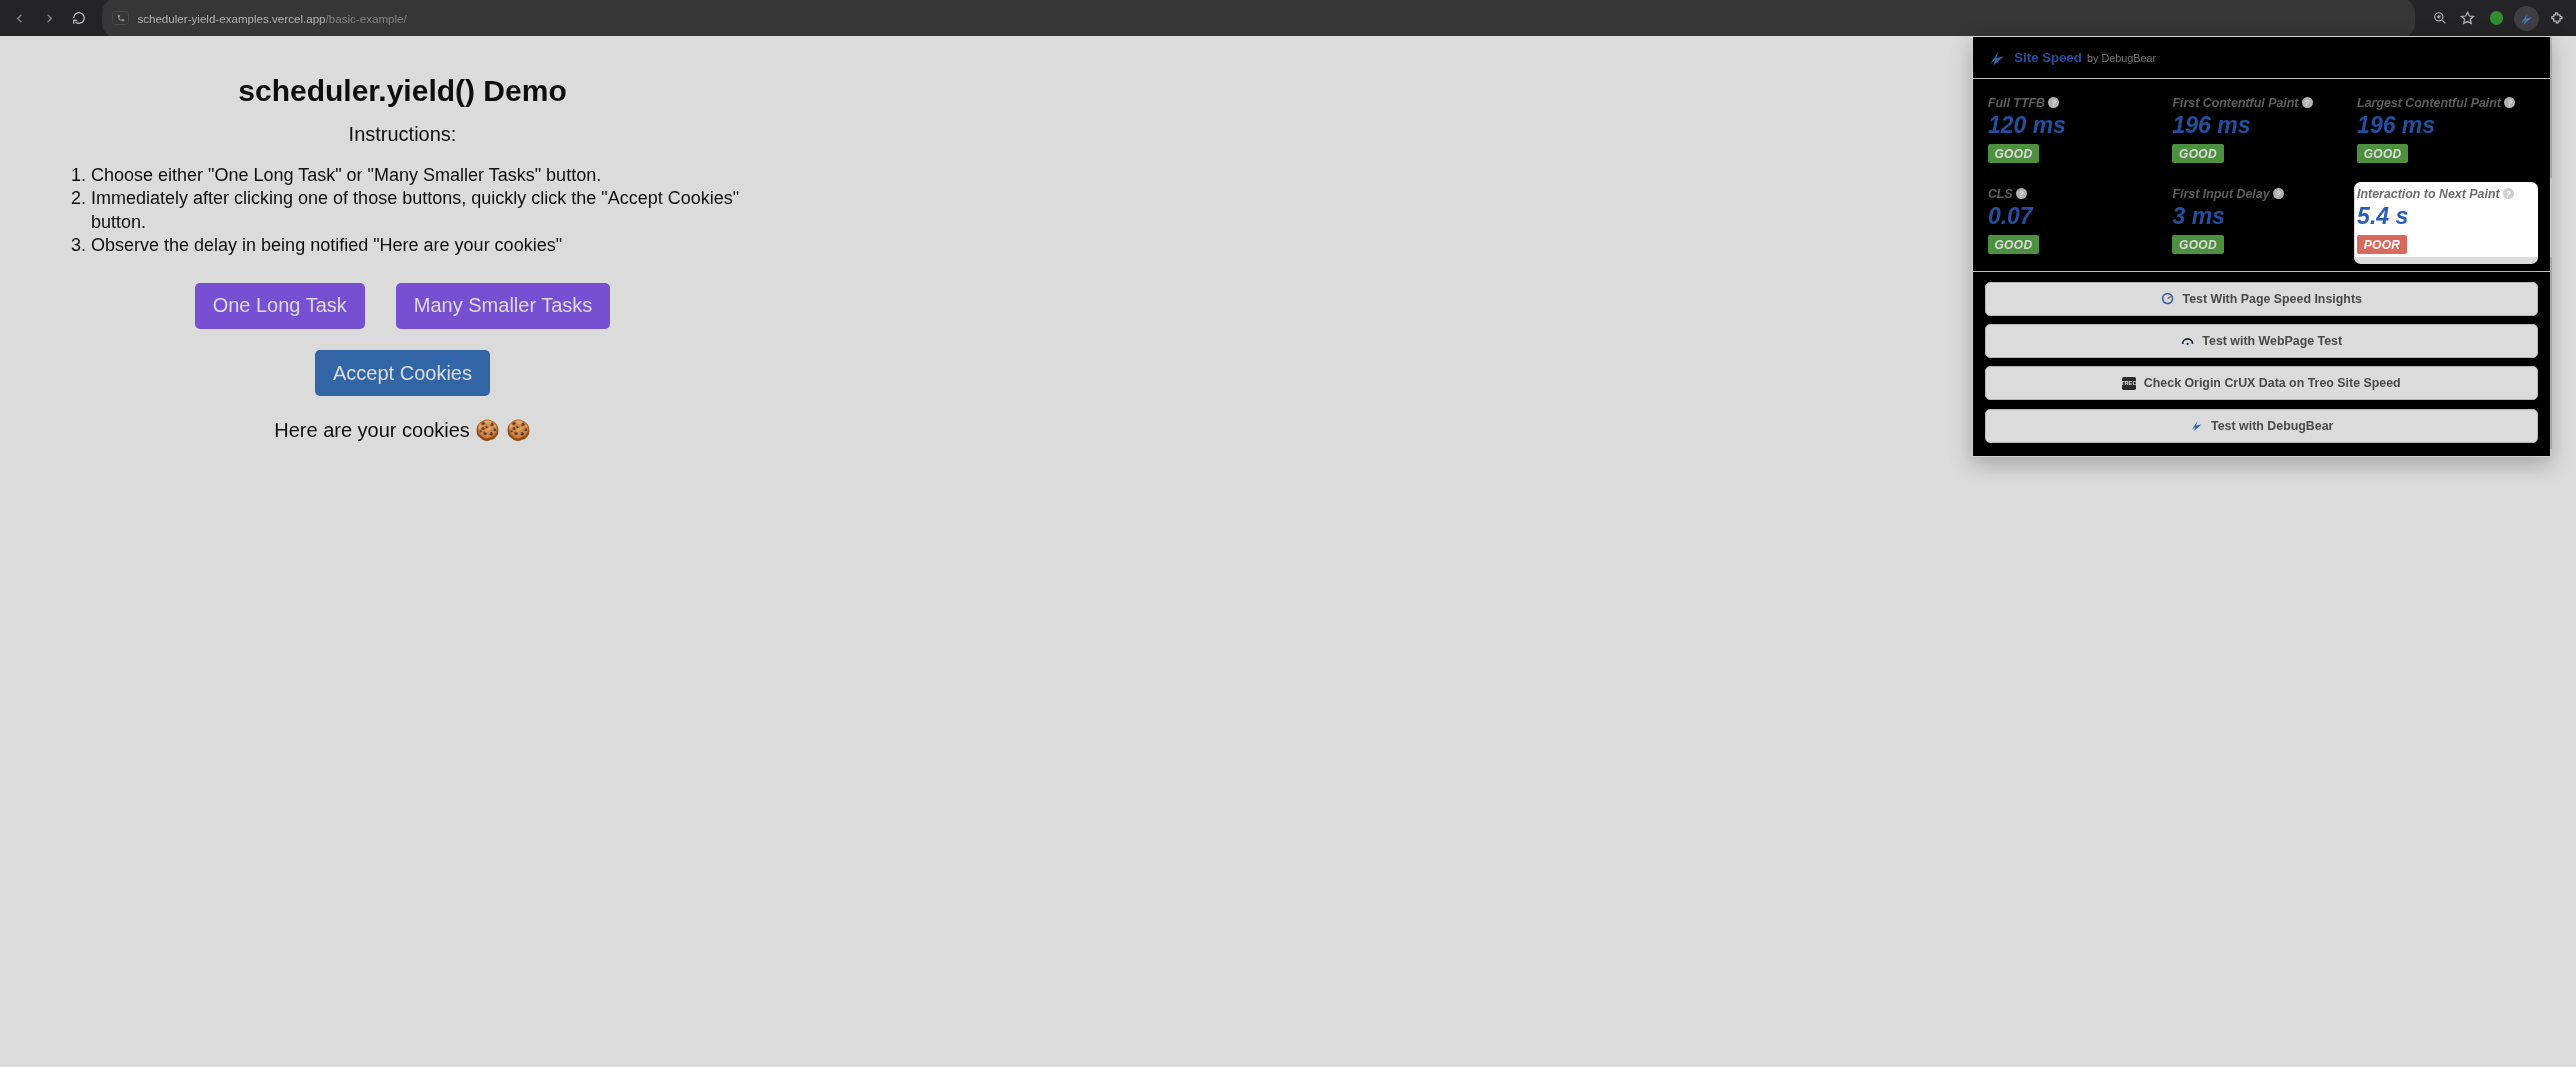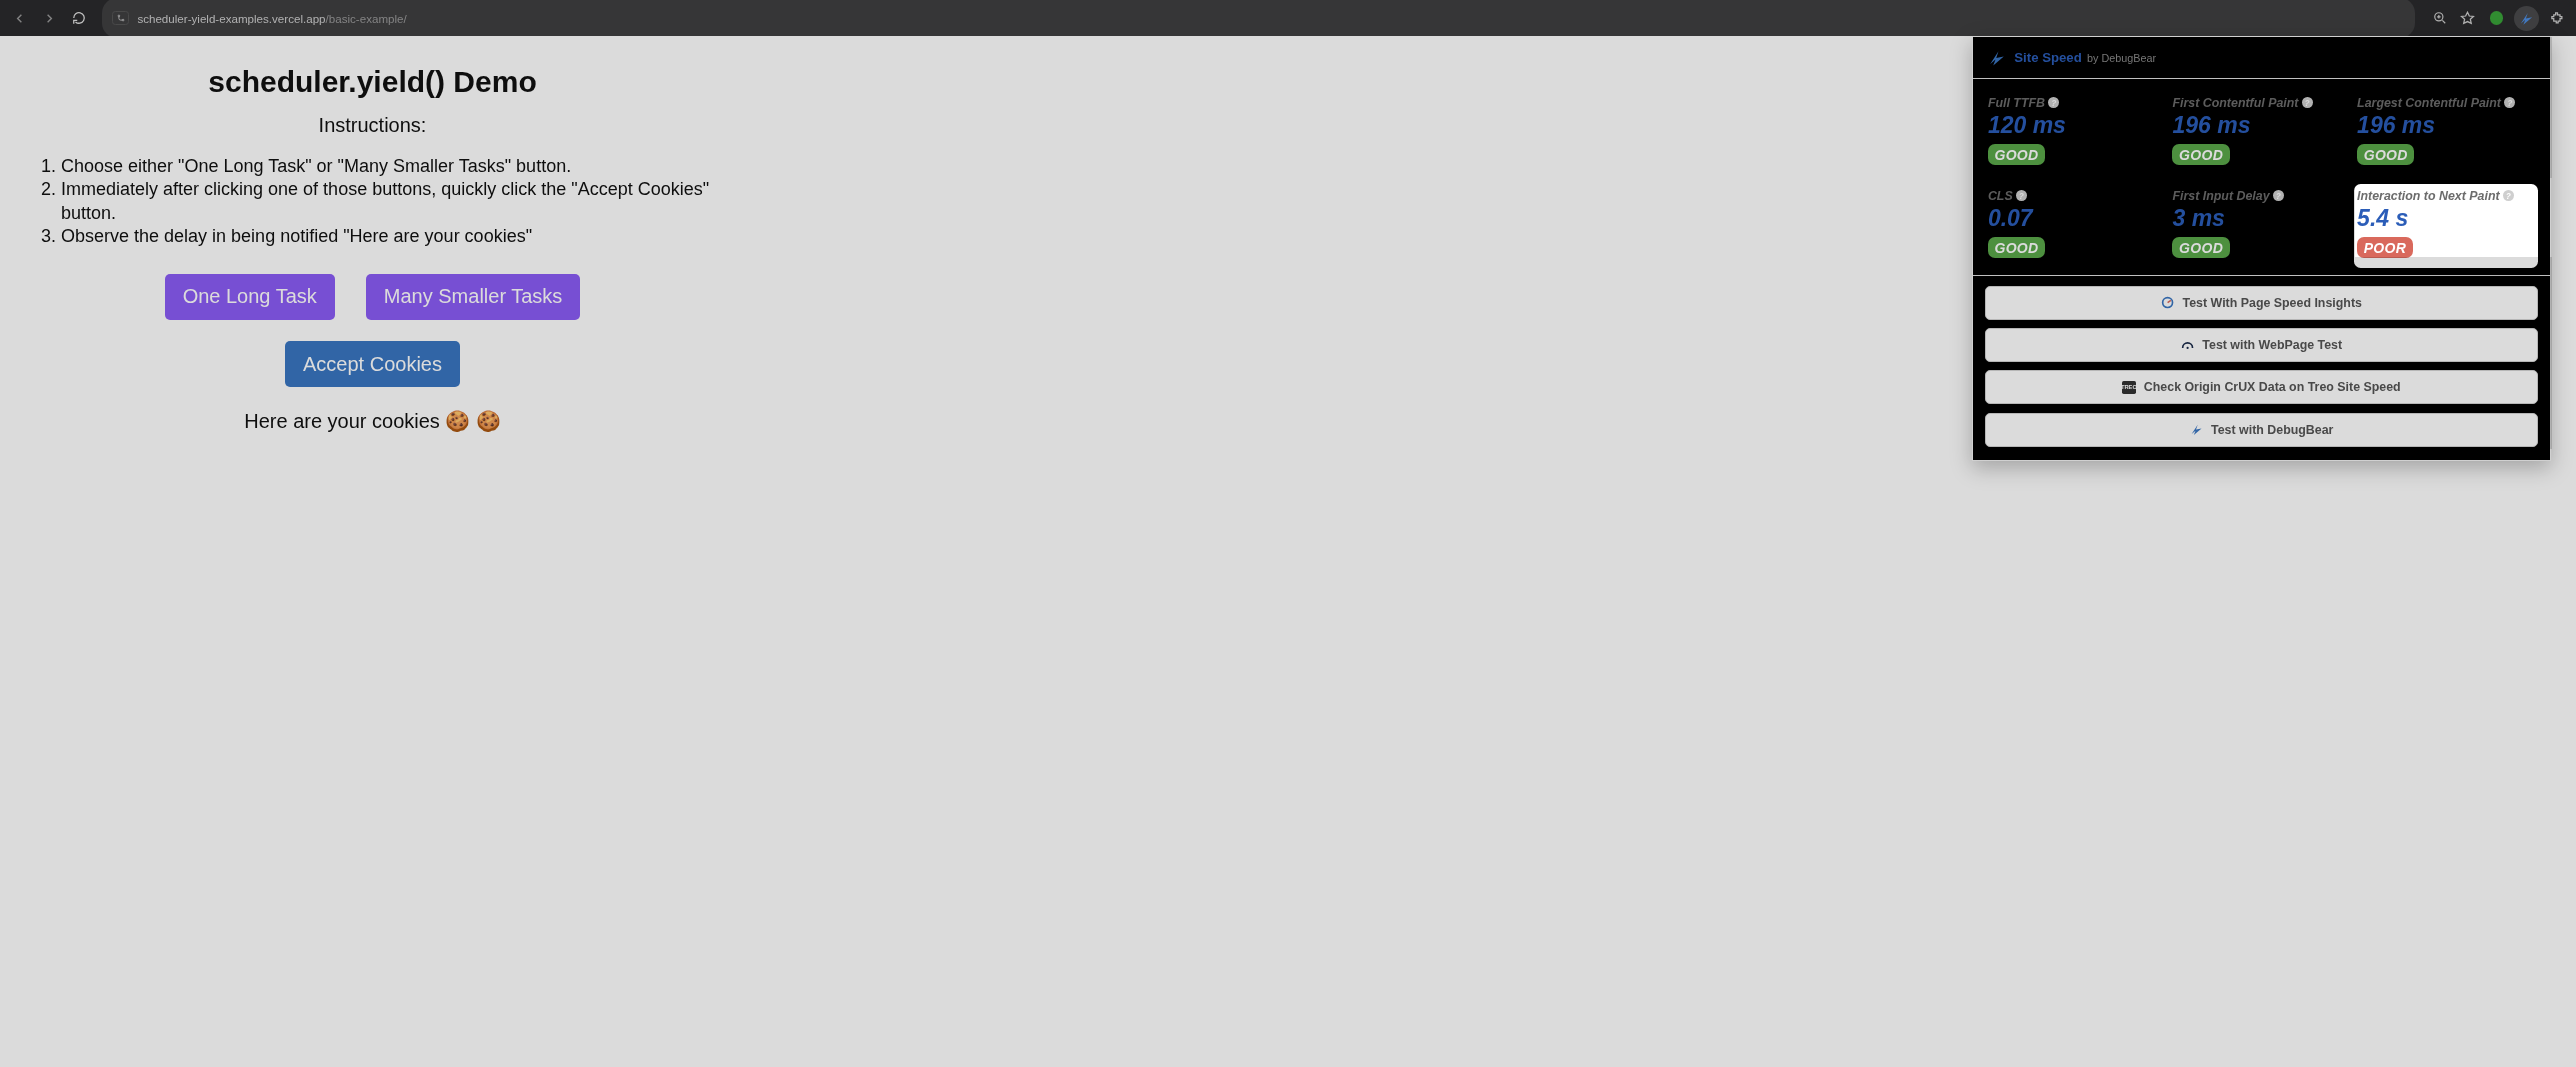--- a/index.html
+++ b/index.html
@@ -81,22 +81,23 @@
   }
 
   
   .viewport {
     position: relative;
     width: 100%;
     height: calc(100% - 36px);
     background: #fff;
   }
   .page {
-    padding: 29px 25px;
+    padding: 38px 25px;
     max-width: 745px;
+    margin-left: 30px;
   }
   .page h1 {
     font-size: 30px;
     font-weight: 800;
     text-align: center;
     margin-bottom: 15px;
     color: #111;
   }
   .page h2 {
     font-size: 20px;
@@ -218,24 +219,24 @@
     font-weight: 700;
   }
   .m-value {
     font-size: 23px;
     font-weight: 800;
     color: #2b5db8;
     margin: 2.5px 0 5px 0;
   }
   .badge {
     display: inline-block;
-    font-size: 14px;
+    font-size: 12px;
     font-weight: 700;
     padding: 2.5px 6.6px;
-    border-radius: 7px;
+    border-radius: 2px;
     letter-spacing: 0.3px;
   }
   .badge.good { background: #5aa84a; color: #fff; }
   .badge.poor { background: #d9695c; color: #fff; }
 
   .actions {
     padding: 10px 11.6px 13.2px 11.6px;
     display: flex;
     flex-direction: column;
     gap: 8.3px;

